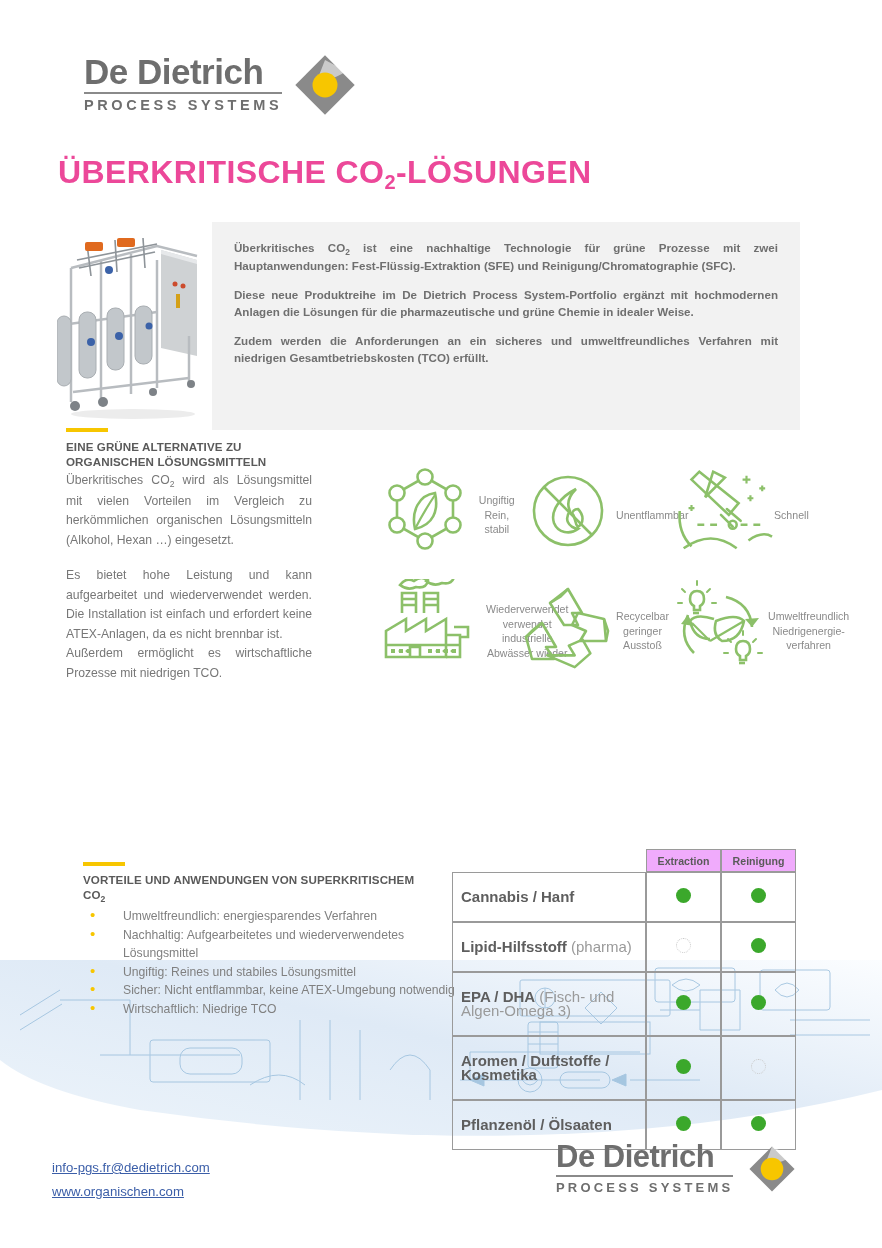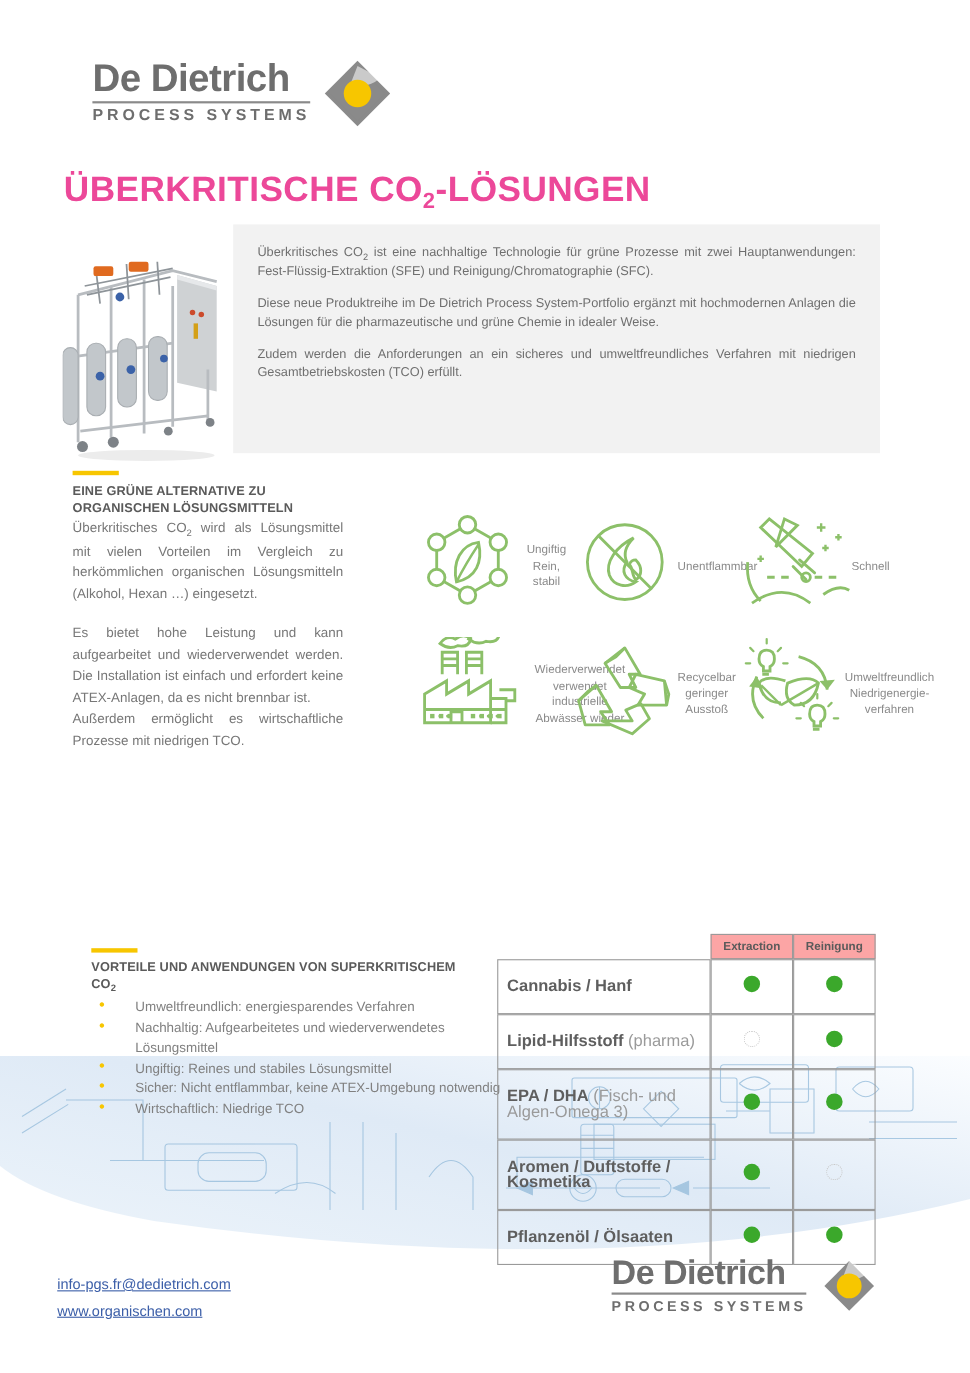--- a/index.html
+++ b/index.html
@@ -44,22 +44,22 @@
   .page-title {
     position: absolute; left: 58px; top: 154px;
     font-size: 32px; font-weight: bold; color: #ec4899;
     letter-spacing: 0.4px; white-space: nowrap;
   }
   .page-title sub { font-size: 20px; vertical-align: baseline; position: relative; top: 6px; }
 
   
   .hero-photo { position: absolute; left: 57px; top: 216px; width: 152px; height: 206px; }
   .hero-box {
-    position: absolute; left: 212px; top: 204px; width: 588px; height: 208px;
-    background: #f2f2f2; padding: 18px 22px 16px 22px;
+    position: absolute; left: 212px; top: 222px; width: 588px; height: 208px;
+    background: #f2f2f2; padding: 18px 22px 16px 22px; font-weight: bold;
   }
   .hero-box p {
     font-size: 11.6px; line-height: 16.6px; color: #6f6f6f;
     text-align: justify; margin-bottom: 13px;
   }
   .hero-box p:last-child { margin-bottom: 0; }
   .hero-box sub { font-size: 8.4px; vertical-align: baseline; position: relative; top: 3px; }
 
   
   .accent-bar { background: #f7c600; width: 42px; height: 4px; }
@@ -108,21 +108,21 @@
 
   
   .apps-table {
     position: absolute; left: 452px; top: 849px;
     border-collapse: separate; border-spacing: 0;
     width: 344px;
   }
   .apps-table th, .apps-table td { border: 1px solid #9a9a9a; }
   .apps-table th.blank { border: none; background: transparent; width: 194px; }
   .apps-table th.colh {
-    background: #fca5a5; color: #5a5a5a;
+    background: #f0abfc; color: #5a5a5a;
     font-size: 10.6px; font-weight: bold;
     height: 23px; width: 75px; text-align: center;
   }
   .apps-table td.rowh {
     padding: 17px 8px; font-size: 15px; line-height: 14px;
     color: #9a9a9a; vertical-align: middle; height: 32px;
   }
   .apps-table td.rowh b { color: #5e5e5e; font-weight: bold; }
   .apps-table td.mark { text-align: center; vertical-align: middle; }
   .dot-full {

